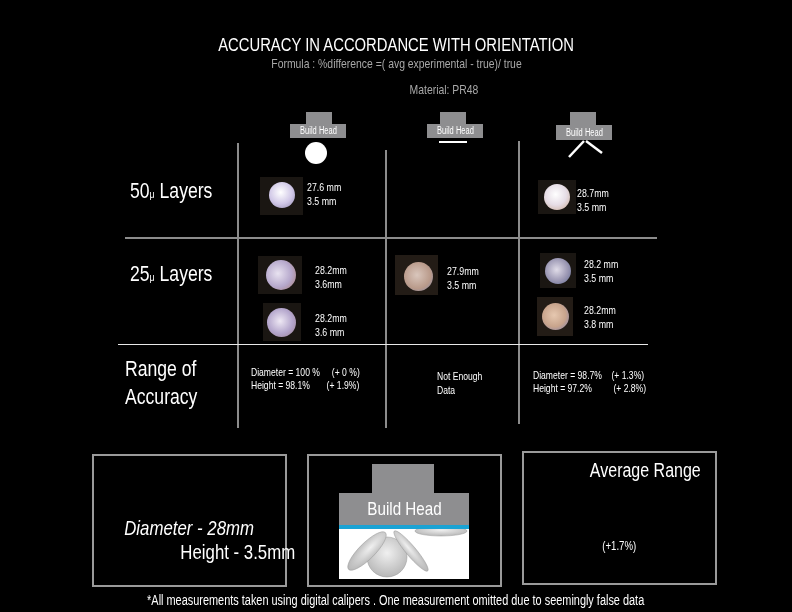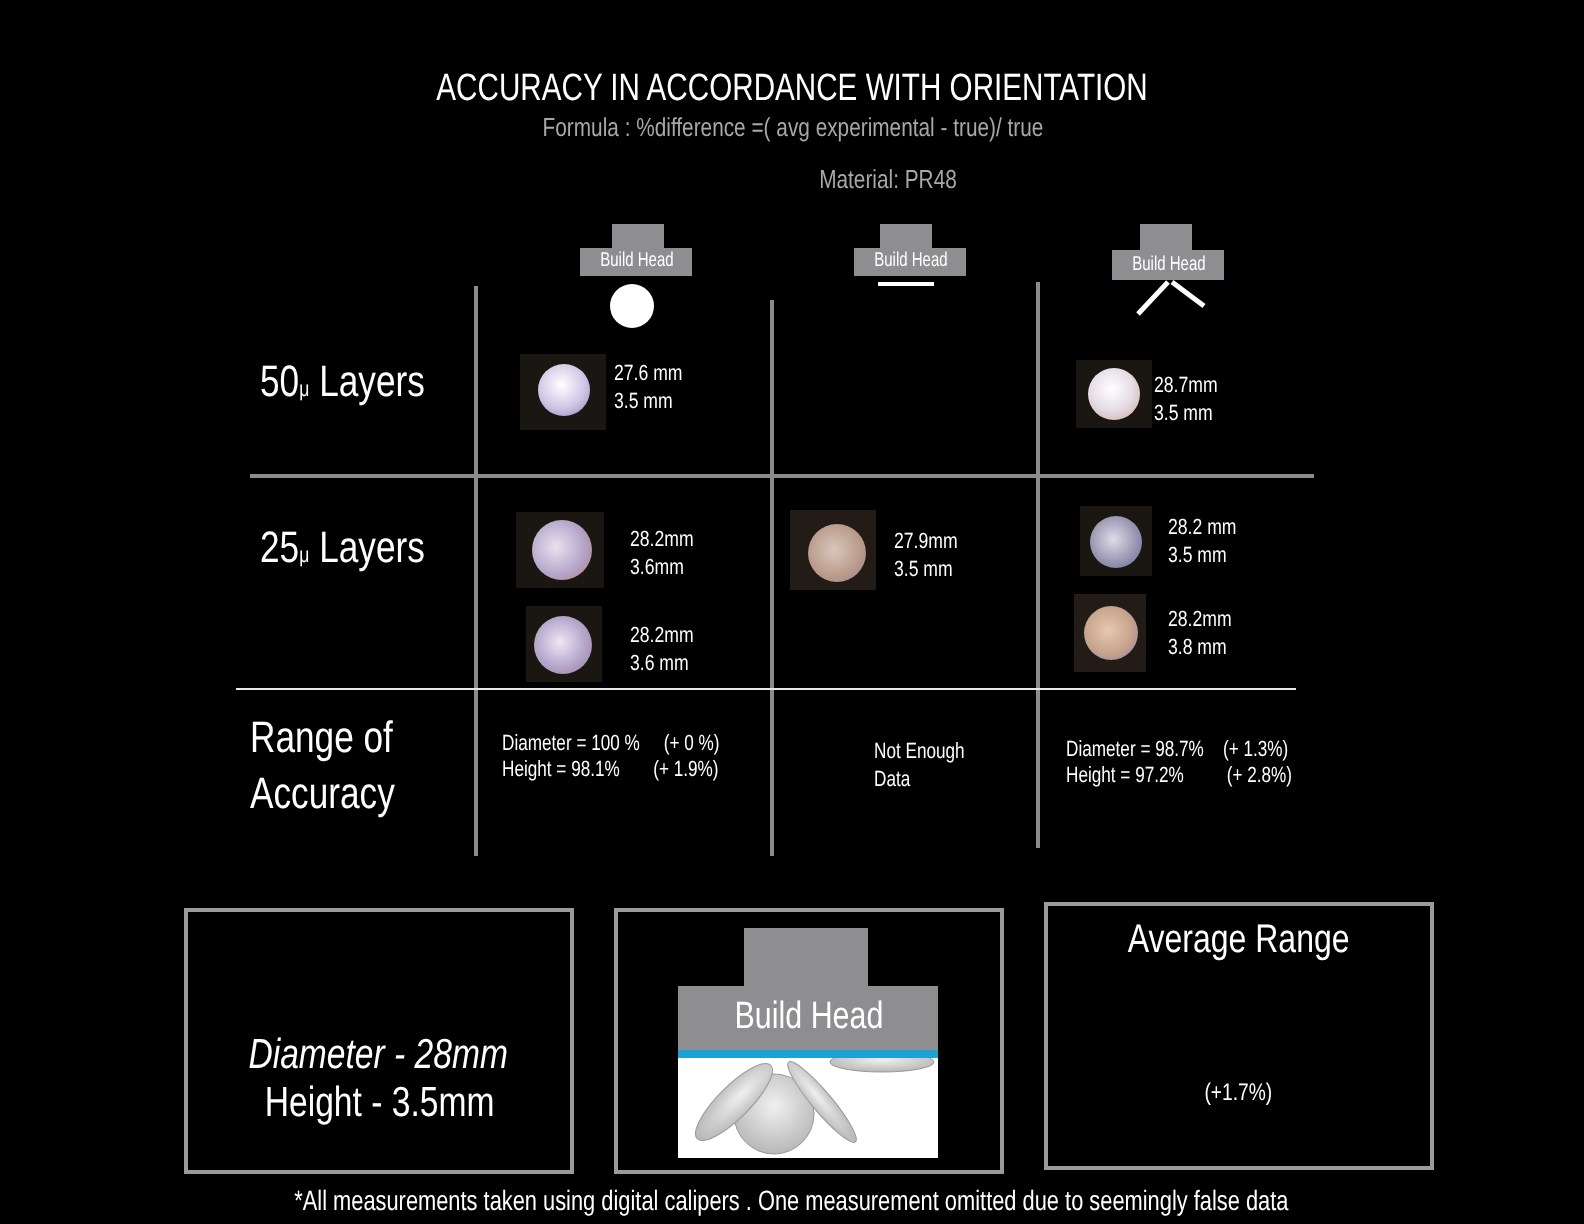--- a/index.html
+++ b/index.html
@@ -136,21 +136,21 @@
   <div>Not Enough</div>
   <div>Data</div>
 </div>
 <div class="abs small" style="left:533px;top:369px;">
   <div><span>Diameter = 98.7%</span>&nbsp;&nbsp;&nbsp;&nbsp;<span>(+ 1.3%)</span></div>
   <div><span>Height = 97.2%</span>&nbsp;&nbsp;&nbsp;&nbsp;&nbsp;&nbsp;&nbsp;&nbsp;&nbsp;<span>(+ 2.8%)</span></div>
 </div>
 
 <div class="box" style="left:92px;top:454px;width:195px;height:133px;">
   <div class="boxtext" style="top:60px;font-size:21px;font-style:italic;"><span>Diameter - 28mm</span></div>
-  <div class="boxtext" style="top:84px;font-size:21px;"><span>Height - 3.5mm</span></div>
+  <div class="boxtext" style="top:84px;font-size:21px;margin-left:48px;"><span>Height - 3.5mm</span></div>
 </div>
 
 <div class="box" style="left:307px;top:454px;width:195px;height:133px;">
   <div class="abs" style="left:63px;top:8px;width:62px;height:30px;background:#8e8e90;"></div>
   <div class="abs" style="left:30px;top:37px;width:130px;height:32px;background:#8e8e90;text-align:center;line-height:32px;font-size:19px;">
     <span style="display:inline-block;transform:scaleX(0.8);">Build Head</span>
   </div>
   <div class="abs" style="left:30px;top:69px;width:130px;height:4px;background:#1aa3d4;"></div>
   <svg class="abs" style="left:30px;top:73px;" width="130" height="50">
     <rect x="0" y="0" width="130" height="50" fill="#ffffff"></rect>
@@ -161,17 +161,17 @@
         </radialGradient>
     </defs>
     <circle cx="48" cy="28" r="20" fill="url(#g1)" stroke="#999" stroke-width="0.5"></circle>
     <ellipse cx="28" cy="22" rx="8" ry="26" transform="rotate(45 28 22)" fill="url(#g1)" stroke="#999" stroke-width="0.5"></ellipse>
     <ellipse cx="72" cy="22" rx="5" ry="26" transform="rotate(-40 72 22)" fill="url(#g1)" stroke="#999" stroke-width="0.5"></ellipse>
     <ellipse cx="102" cy="2" rx="26" ry="5" fill="url(#g1)" stroke="#999" stroke-width="0.5"></ellipse>
   </svg>
 </div>
 
 <div class="box" style="left:522px;top:451px;width:195px;height:134px;">
-  <div class="boxtext" style="top:6px;font-size:20px;"><span>Average Range</span></div>
+  <div class="boxtext" style="top:6px;font-size:20px;text-align:right;"><span>Average Range</span></div>
   <div class="boxtext" style="top:86px;font-size:12px;"><span>(+1.7%)</span></div>
 </div>
 
 <div class="abs foot"><span>*All measurements taken using digital calipers . One measurement omitted due to seemingly false data</span></div>
 
 </body></html>

